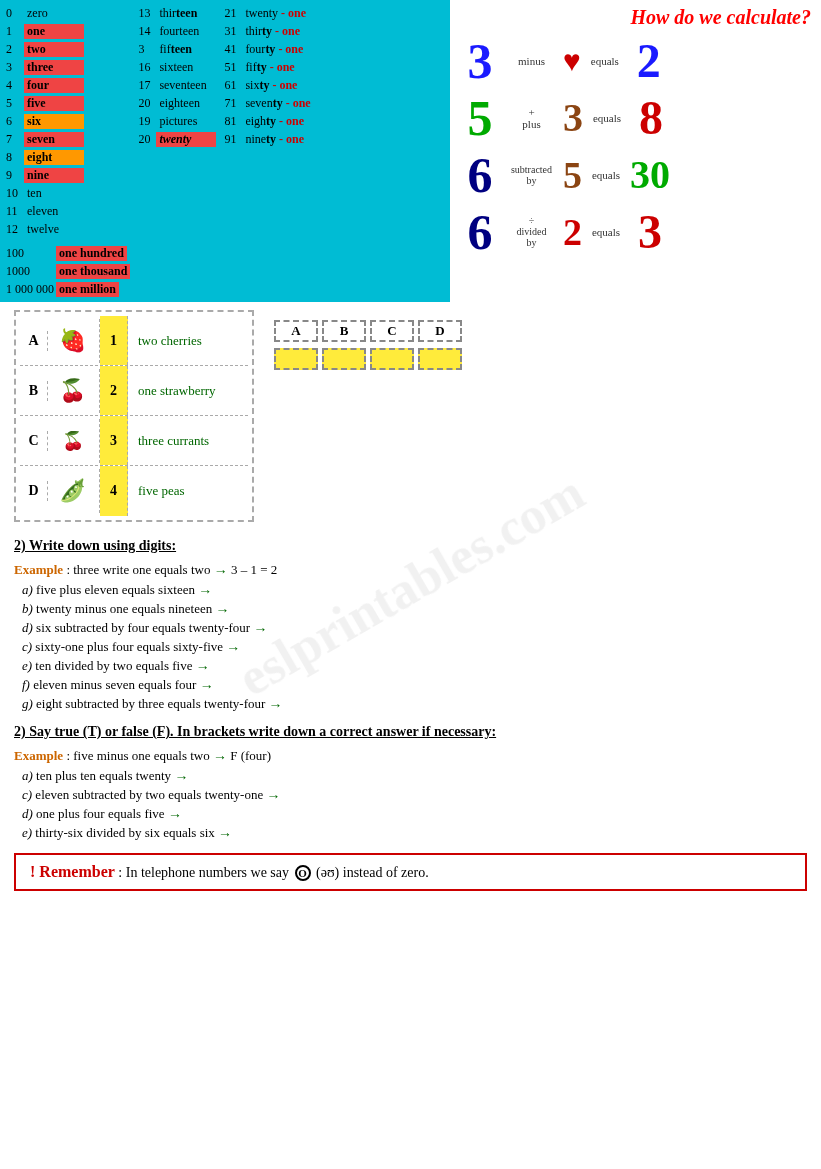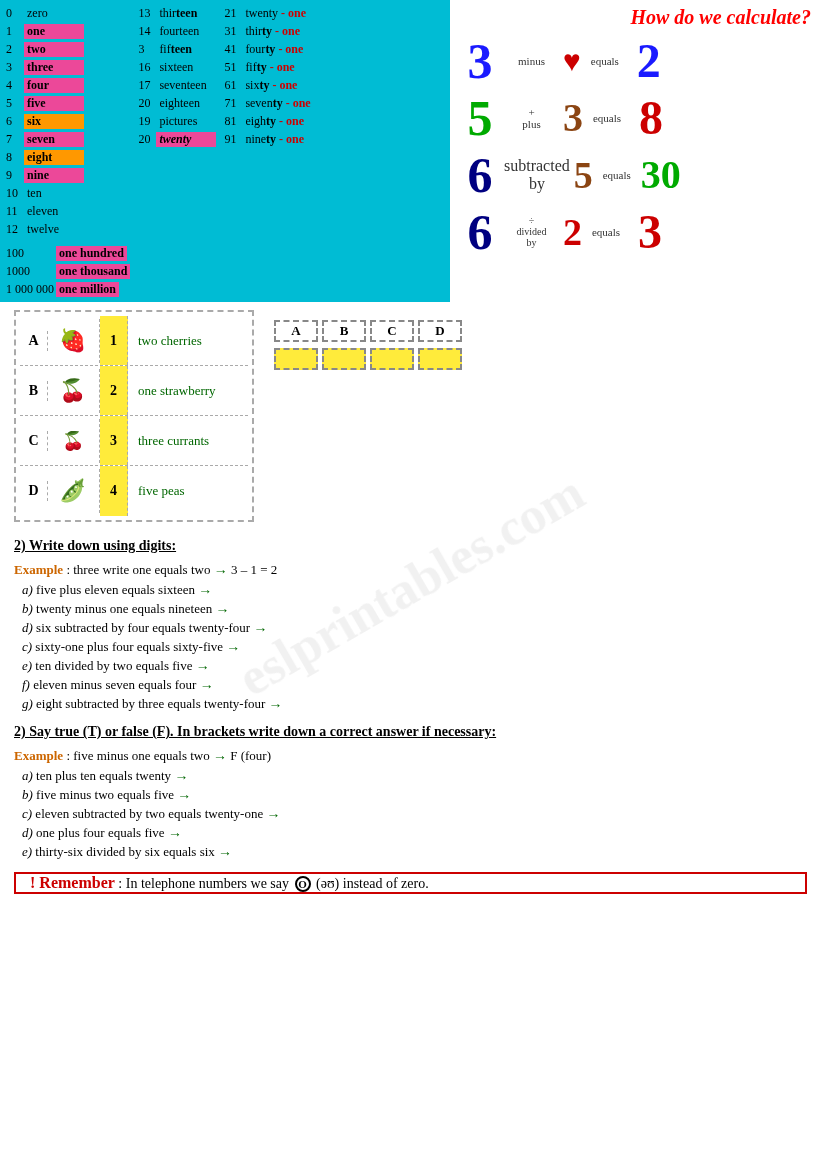--- a/index.html
+++ b/index.html
@@ -55,21 +55,21 @@
       min-width: 60px;
     }
     .num-word.no-bg {
       background: transparent;
       font-weight: normal;
     }
     .num-word.orange-bg {
       background: #ff9800;
     }
     .num-word.yellow-bg {
-      background: #ec4899;
+      background: #ef4444;
     }
 
     
     .calc-panel {
       flex: 1;
       padding: 6px 10px;
       position: relative;
     }
     .calc-title {
       color: #ff0000;
@@ -247,21 +247,21 @@
     }
 
     
     .section3 {
       margin-bottom: 12px;
     }
 
     
     .remember-box {
       border: 2px solid #cc0000;
-      padding: 0 14px;
+      padding: 8px 14px;
       margin: 10px 0;
       font-size: 14px;
     }
     .remember-label {
       color: #cc0000;
       font-weight: bold;
       font-size: 16px;
     }
     .remember-text {
       font-size: 14px;
@@ -460,21 +460,21 @@
       <div class="calc-row">
         <span class="calc-num" style="font-size:50px;font-weight:900;color:#00aa00;font-family:Georgia,serif;">5</span>
         <span class="calc-op">+<br>plus</span>
         <span style="font-size:40px;font-weight:900;color:#8B4513;">3</span>
         <span class="calc-eq-word">equals</span>
         <span class="calc-result" style="font-size:48px;font-weight:900;color:#cc0000;font-family:Georgia,serif;">8</span>
       </div>
 
       <div class="calc-row">
         <span class="calc-num" style="font-size:50px;font-weight:900;color:#000080;font-family:Georgia,serif;">6</span>
-        <span class="calc-op" style="font-size:16px;">subtracted<br>by</span>
+        <span class="calc-op" style="font-size:10px;">subtracted<br>by</span>
         <span style="font-size:38px;font-weight:900;color:#8B4513;">5</span>
         <span class="calc-eq-word">equals</span>
         <span class="calc-result" style="font-size:40px;font-weight:900;color:#00aa00;font-family:Georgia,serif;">30</span>
       </div>
 
       <div class="calc-row">
         <span class="calc-num" style="font-size:50px;font-weight:900;color:#000080;font-family:Georgia,serif;">6</span>
         <span class="calc-op" style="font-size:10px;">÷<br>divided<br>by</span>
         <span style="font-size:38px;font-weight:900;color:#cc0000;">2</span>
         <span class="calc-eq-word">equals</span>
@@ -589,25 +589,20 @@
       <span>: five minus one equals two </span>
       <span class="arrow">→</span>
       <span> F (four)</span>
     </div>
     <div class="exercise-line">
       <span class="ex-letter">a) </span>
       <span>ten plus ten equals twenty </span>
       <span class="arrow">→</span>
     </div>
     <div class="exercise-line">
-      <span class="ex-letter">b) </span>
-      <span>five minus two equals five </span>
-      <span class="arrow">→</span>
-    </div>
-    <div class="exercise-line">
       <span class="ex-letter">c) </span>
       <span>eleven subtracted by two equals twenty-one </span>
       <span class="arrow">→</span>
     </div>
     <div class="exercise-line">
       <span class="ex-letter">d) </span>
       <span>one plus four equals five </span>
       <span class="arrow">→</span>
     </div>
     <div class="exercise-line">

